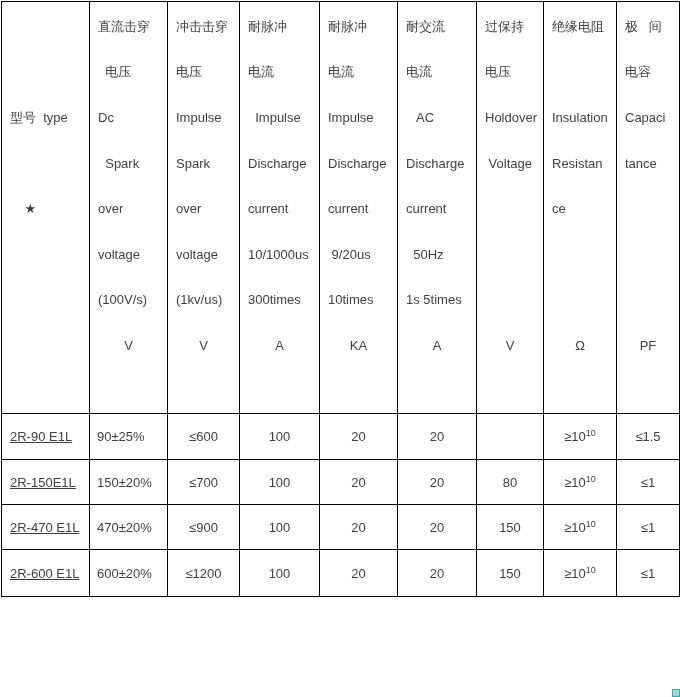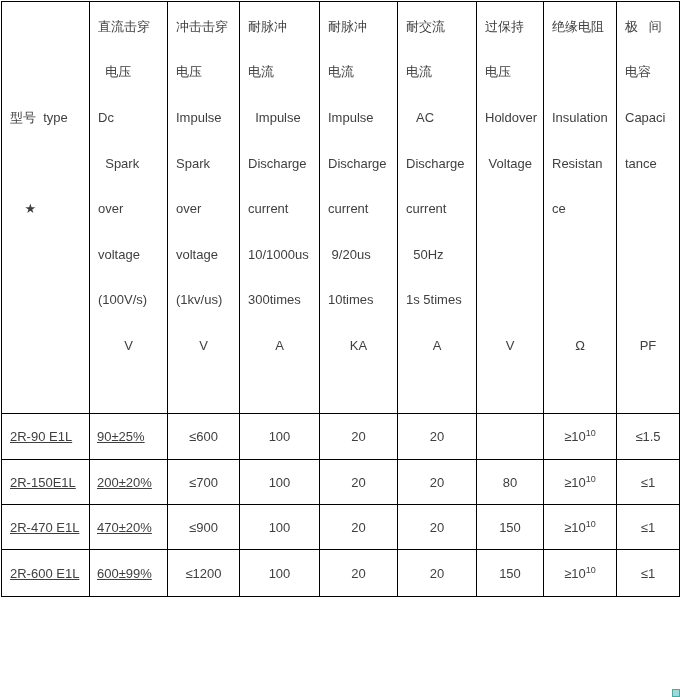--- a/index.html
+++ b/index.html
@@ -63,21 +63,21 @@
     vertical-align:middle;
     white-space:pre;
   }
   tbody tr:nth-child(1) td{height:45px}
   tbody tr:nth-child(2) td{height:44px}
   tbody tr:nth-child(3) td{height:44px}
   tbody tr:nth-child(4) td{height:46px}
   tbody tr:nth-child(5) td{height:45px}
   tbody tr:nth-child(6) td{height:46px}
   tbody td:nth-child(1){text-align:left;padding-left:8px;text-decoration:underline;}
-  tbody td:nth-child(2){text-align:left;padding-left:7px;text-decoration:underline;}
+  tbody td:nth-child(2){text-align:left;padding-left:7px;}
 
   sup{
     font-size:9px;
     line-height:0;
     vertical-align:baseline;
     position:relative;
     top:-5px;
   }
 
   .resize-handle{
@@ -225,21 +225,21 @@
           <td>≤600</td>
           <td>100</td>
           <td>20</td>
           <td>20</td>
           <td></td>
           <td>≥10<sup>10</sup></td>
           <td>≤1.5</td>
         </tr>
         <tr>
           <td>2R-150E1L</td>
-          <td>200±20%</td>
+          <td>150±20%</td>
           <td>≤700</td>
           <td>100</td>
           <td>20</td>
           <td>20</td>
           <td>80</td>
           <td>≥10<sup>10</sup></td>
           <td>≤1</td>
         </tr>
         <tr>
           <td>2R-470 E1L</td>
@@ -247,21 +247,21 @@
           <td>≤900</td>
           <td>100</td>
           <td>20</td>
           <td>20</td>
           <td>150</td>
           <td>≥10<sup>10</sup></td>
           <td>≤1</td>
         </tr>
         <tr>
           <td>2R-600 E1L</td>
-          <td>600±99%</td>
+          <td>600±20%</td>
           <td>≤1200</td>
           <td>100</td>
           <td>20</td>
           <td>20</td>
           <td>150</td>
           <td>≥10<sup>10</sup></td>
           <td>≤1</td>
         </tr>
       </tbody>
   </table>

